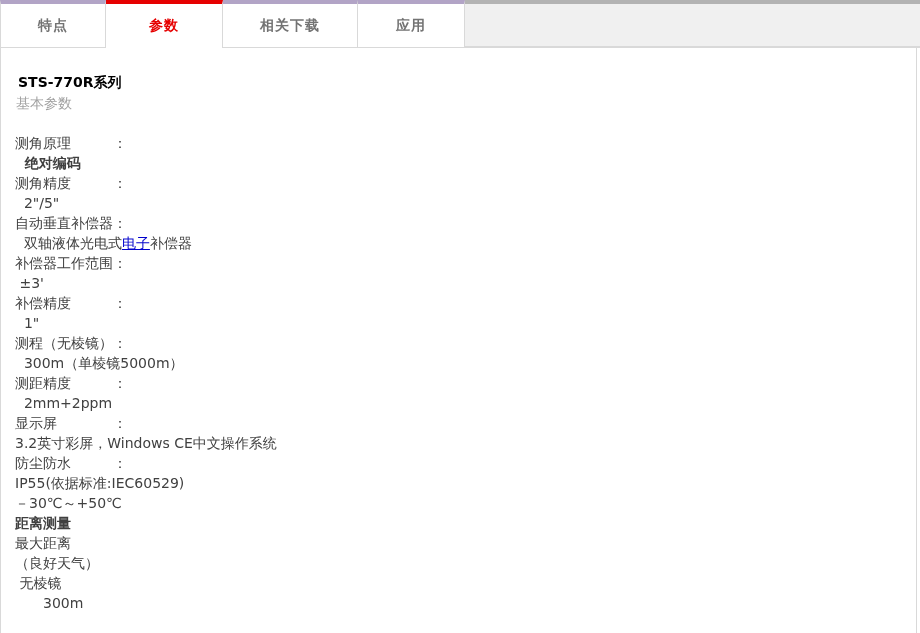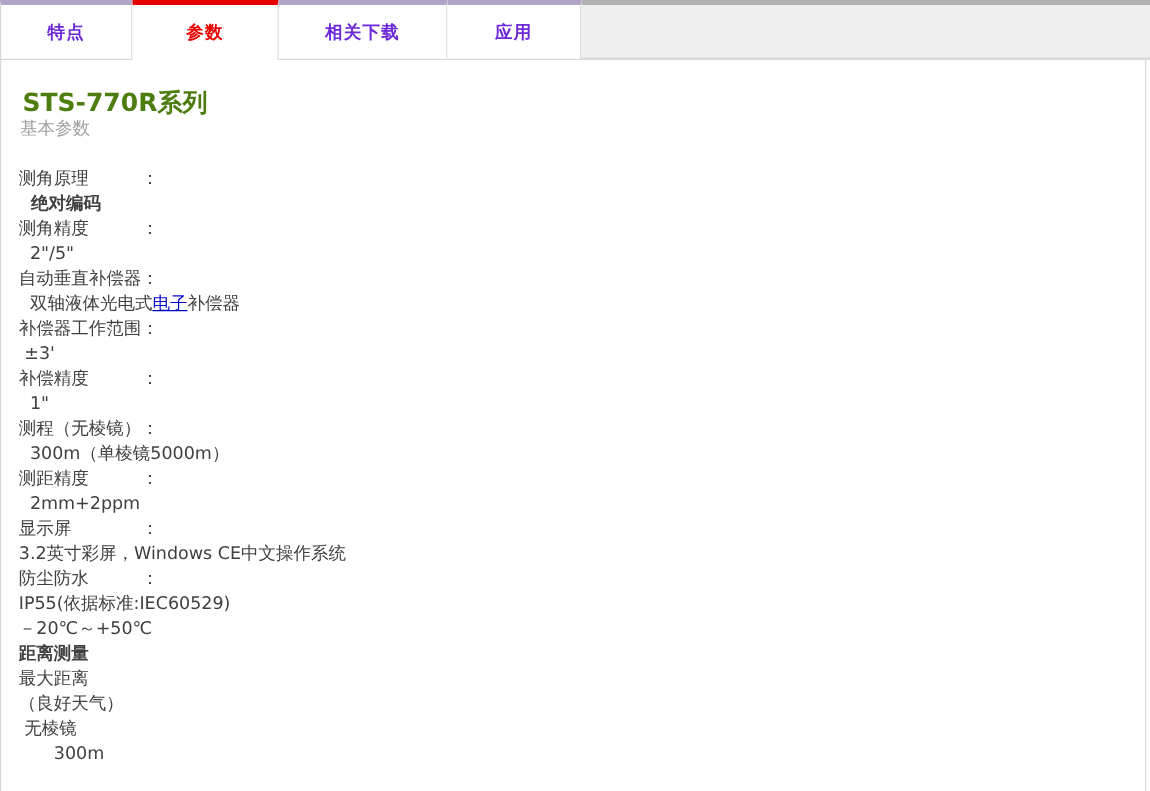--- a/index.html
+++ b/index.html
@@ -16,21 +16,21 @@
   .tab {
     background: #fff;
     border-top: 4px solid var(--tab-purple, #b2a4c6);
     border-right: 1px solid #d9d9d9;
     border-bottom: 1px solid #d9d9d9;
     display: flex;
     align-items: center;
     justify-content: center;
     font-size: 14px;
     font-weight: bold;
-    color: #6d28d9;
+    color: #737373;
     cursor: pointer;
     letter-spacing: 1px;
   }
   .tab.first { border-left: 1px solid #d9d9d9; }
   .tab.w0 { width: 106px; }
   .tab.w1 { width: 117px; }
   .tab.w2 { width: 106px; }
   .tab.w3 { width: 135px; }
   .tab.w4 { width: 107px; }
   .tab.active {
@@ -49,23 +49,23 @@
   .content {
     width: 917px;
     height: 585px;
     border-left: 1px solid #d9d9d9;
     border-right: 1px solid #d9d9d9;
     background: #fff;
     padding: 23px 20px 0 14px;
     overflow: hidden;
   }
   .series-title {
-    font-size: 20px;
+    font-size: 14px;
     font-weight: bold;
-    color: #4d7c0f;
+    color: #000000;
     line-height: 22px;
     padding-left: 3px;
     white-space: pre;
   }
   .subtitle {
     font-size: 14px;
     color: #a0a0a0;
     line-height: 20px;
     padding-left: 1px;
     white-space: pre;
@@ -114,21 +114,21 @@
         <div class="spec-line"><span>补偿精度　　　：</span></div>
         <div class="spec-line"><span>  1"</span></div>
         <div class="spec-line"><span>测程（无棱镜）：</span></div>
         <div class="spec-line"><span>  300m（单棱镜5000m）</span></div>
         <div class="spec-line"><span>测距精度　　　：</span></div>
         <div class="spec-line"><span>  2mm+2ppm</span></div>
         <div class="spec-line"><span>显示屏　　　　：</span></div>
         <div class="spec-line"><span>3.2英寸彩屏，Windows CE中文操作系统</span></div>
         <div class="spec-line"><span>防尘防水　　　：</span></div>
         <div class="spec-line"><span>IP55(依据标准:IEC60529)</span></div>
-        <div class="spec-line"><span>－20℃～+50℃</span></div>
+        <div class="spec-line"><span>－30℃～+50℃</span></div>
         <div class="spec-line bold"><span>距离测量</span></div>
         <div class="spec-line"><span>最大距离</span></div>
         <div class="spec-line"><span>（良好天气）</span></div>
         <div class="spec-line"><span> 无棱镜</span></div>
         <div class="spec-line"><span>　　300m</span></div>
       </div>
   </div>
 
 </div>
 

